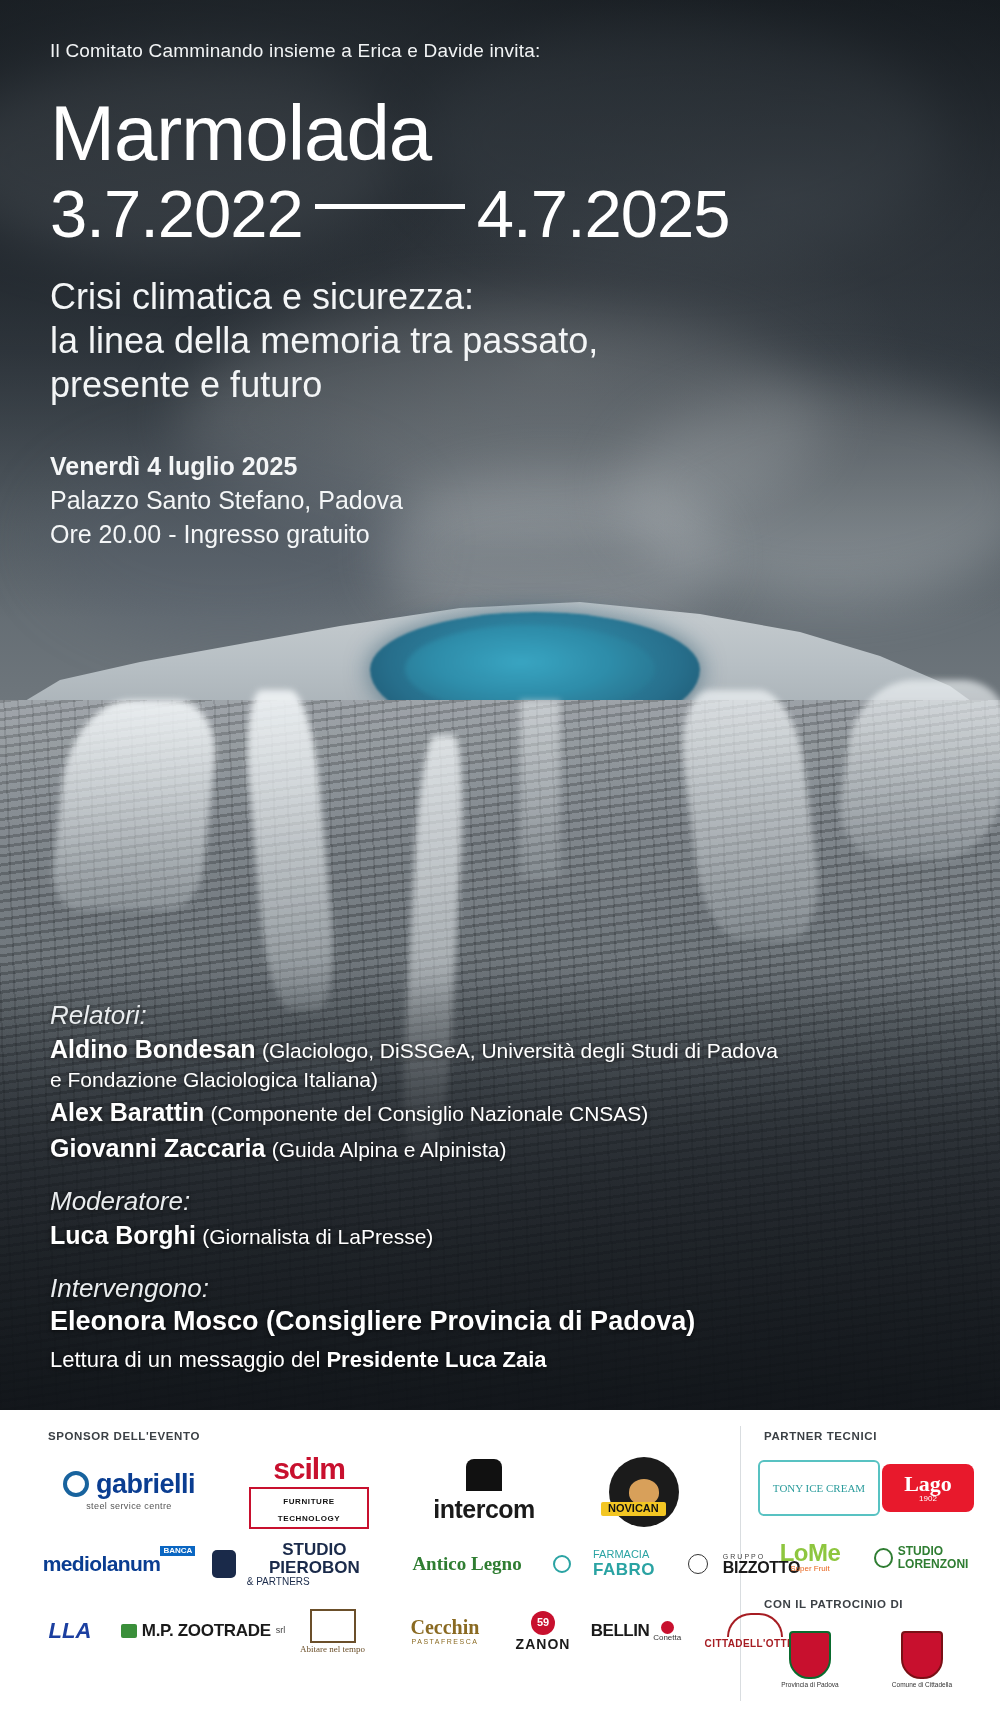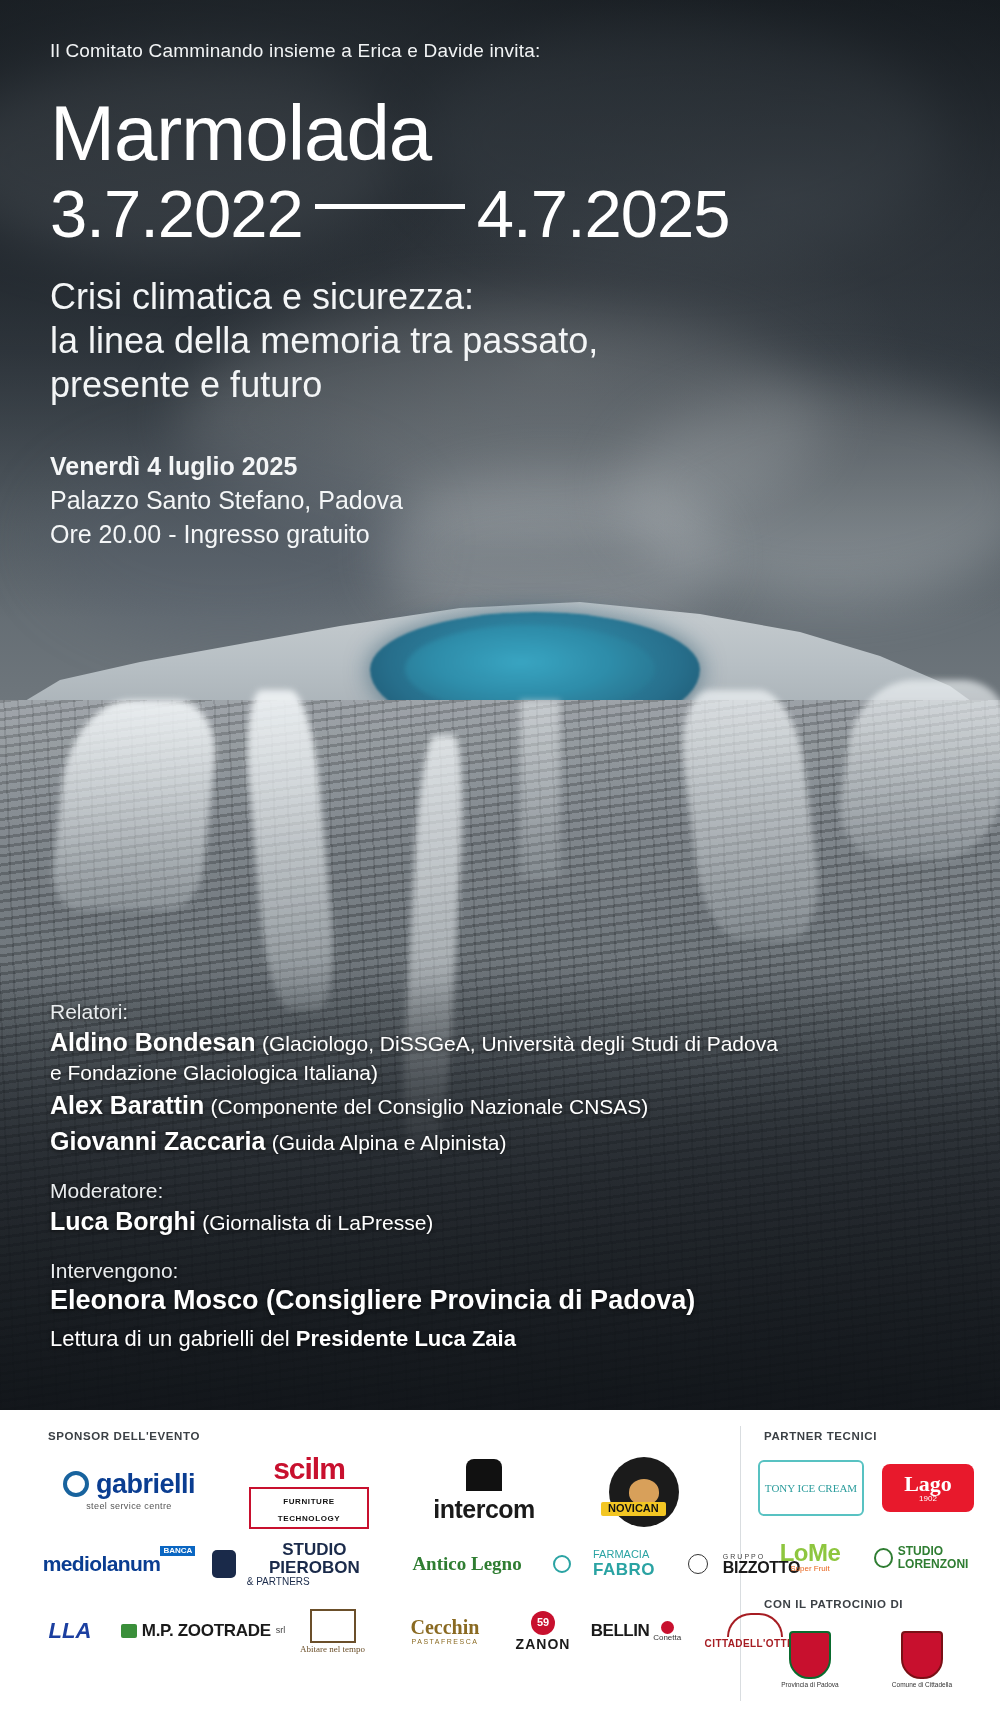--- a/index.html
+++ b/index.html
@@ -124,21 +124,21 @@
     margin-top: 24px; font-size: 36px; font-weight: 400; line-height: 1.23; color: #f3f5f6;
   }
   .when { margin-top: 42px; font-size: 25px; line-height: 1.36; color: #f4f6f7; }
   .when .b { font-weight: 700; }
 
   
   .speakers {
     position: absolute; left: 50px; top: 1000px; width: 900px; color: #fff;
     text-shadow: 0 1px 5px rgba(0,0,0,.7);
   }
-  .lbl { font-size: 21px; color: #e9ecee; margin-bottom: 2px; }
+  .lbl { font-size: 26px; color: #e9ecee; margin-bottom: 2px; font-style: italic; }
   .person { font-size: 23px; line-height: 1.3; margin-bottom: 3px; }
   .person .n { font-weight: 700; font-size: 25px; }
   .person .r { font-weight: 400; font-size: 21px; }
   .gap { height: 18px; }
   .bigline { font-size: 27px; font-weight: 700; margin-top: 2px; }
   .msgline { font-size: 22px; margin-top: 10px; }
   .msgline b { font-weight: 700; }
 
   
   .footer {
@@ -243,21 +243,21 @@
     <div class="lbl">Moderatore:</div>
     <div class="person">
       <span class="n">Luca Borghi</span>
       <span class="r">(Giornalista di LaPresse)</span>
     </div>
 
     <div class="gap"></div>
     <div class="lbl">Intervengono:</div>
     <div class="bigline">Eleonora Mosco (Consigliere Provincia di Padova)</div>
     <div class="msgline">
-      <span>Lettura di un gabrielli del </span><b>Presidente Luca Zaia</b>
+      <span>Lettura di un messaggio del </span><b>Presidente Luca Zaia</b>
     </div>
   </div>
 
   <div class="footer">
     <div class="vdiv"></div>
 
     <div class="footer-left">
       <div class="sect-title" style="position:absolute;left:48px;top:20px;">SPONSOR DELL'EVENTO</div>
 
       <div style="position:absolute;left:44px;top:46px;width:660px;height:72px;">
@@ -368,21 +368,21 @@
           <span class="lg-name" style="font-size:10px;color:#a61c22;letter-spacing:.4px;margin-top:2px;">CITTADELL'OTTICA</span>
         </div>
       </div>
     </div>
 
     <div class="footer-right">
       <div class="sect-title" style="position:absolute;left:24px;top:20px;">PARTNER TECNICI</div>
 
       <div style="position:absolute;left:18px;top:46px;width:230px;height:70px;">
 
-        <div class="logo" style="position:absolute;left:0;top:4px;width:106px;height:56px;border:2px solid #58c2c2;border-radius:6px;">
+        <div class="logo" style="position:absolute;left:0;top:4px;width:122px;height:56px;border:2px solid #58c2c2;border-radius:6px;">
           <span style="font-size:11px;color:#2b9c9c;font-family:'Liberation Serif',serif;line-height:1.1;">TONY ICE CREAM</span>
         </div>
 
         <div class="logo" style="position:absolute;left:124px;top:8px;width:92px;height:48px;background:#e8192c;border-radius:8px;flex-direction:column;">
           <span class="lg-name" style="font-size:22px;color:#fff;font-family:'Liberation Serif',serif;">Lago</span>
           <span style="font-size:8px;color:#fff;">1902</span>
         </div>
       </div>
 
       <div style="position:absolute;left:18px;top:122px;width:230px;height:50px;">

